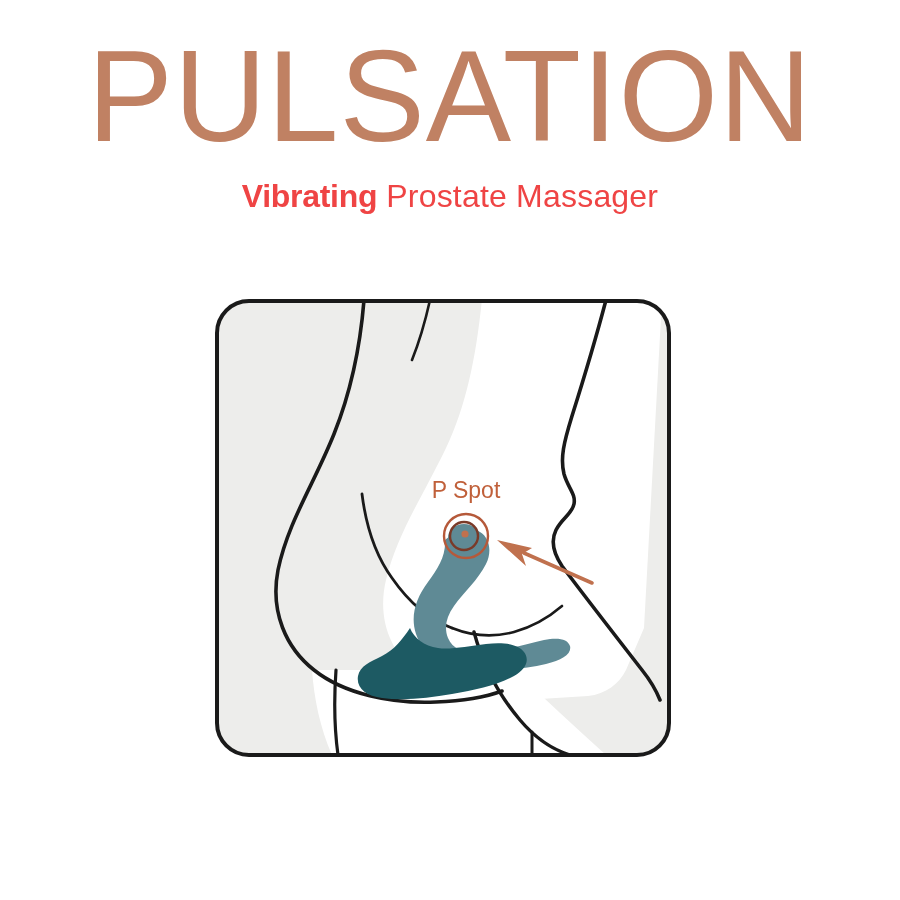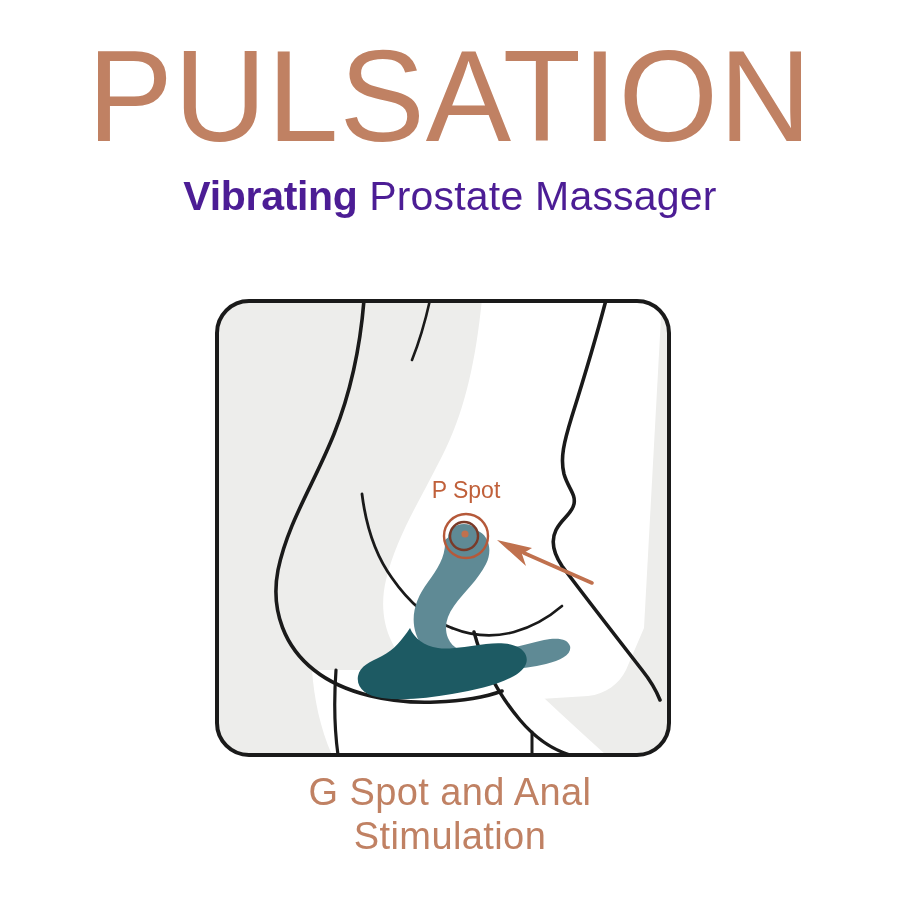--- a/index.html
+++ b/index.html
@@ -51,23 +51,23 @@
     transform: scaleY(1.02);
   }
 
   .brand-title svg { display: block; margin: 0 auto; }
 
   .subtitle {
     position: absolute;
     left: 0;
     top: 172px;
     width: 900px;
-    font-size: 41px;
+    font-size: 32px;
     line-height: 48px;
-    color: #4c1d95;
+    color: #ef4444;
     font-weight: 400;
     letter-spacing: 0.2px;
     white-space: nowrap;
   }
   .subtitle .bold {
     font-weight: 700;
     letter-spacing: -0.3px;
   }
 
   
@@ -218,18 +218,14 @@
         </g>
 
         <text x="252" y="200" text-anchor="middle" font-family="'Liberation Sans', sans-serif" font-size="23" font-weight="400" fill="#C0603A">P Spot</text>
 
       </g>
 
       <rect x="3" y="3" width="452" height="454" rx="32" ry="32" fill="none" stroke="#1A1A1A" stroke-width="4"></rect>
     </svg>
   </div>
 
-  <div class="caption">
-    <span class="cap-line">G Spot and Anal</span>
-    <span class="cap-line">Stimulation</span>
-  </div>
 
 </div>
 
 </body></html>

